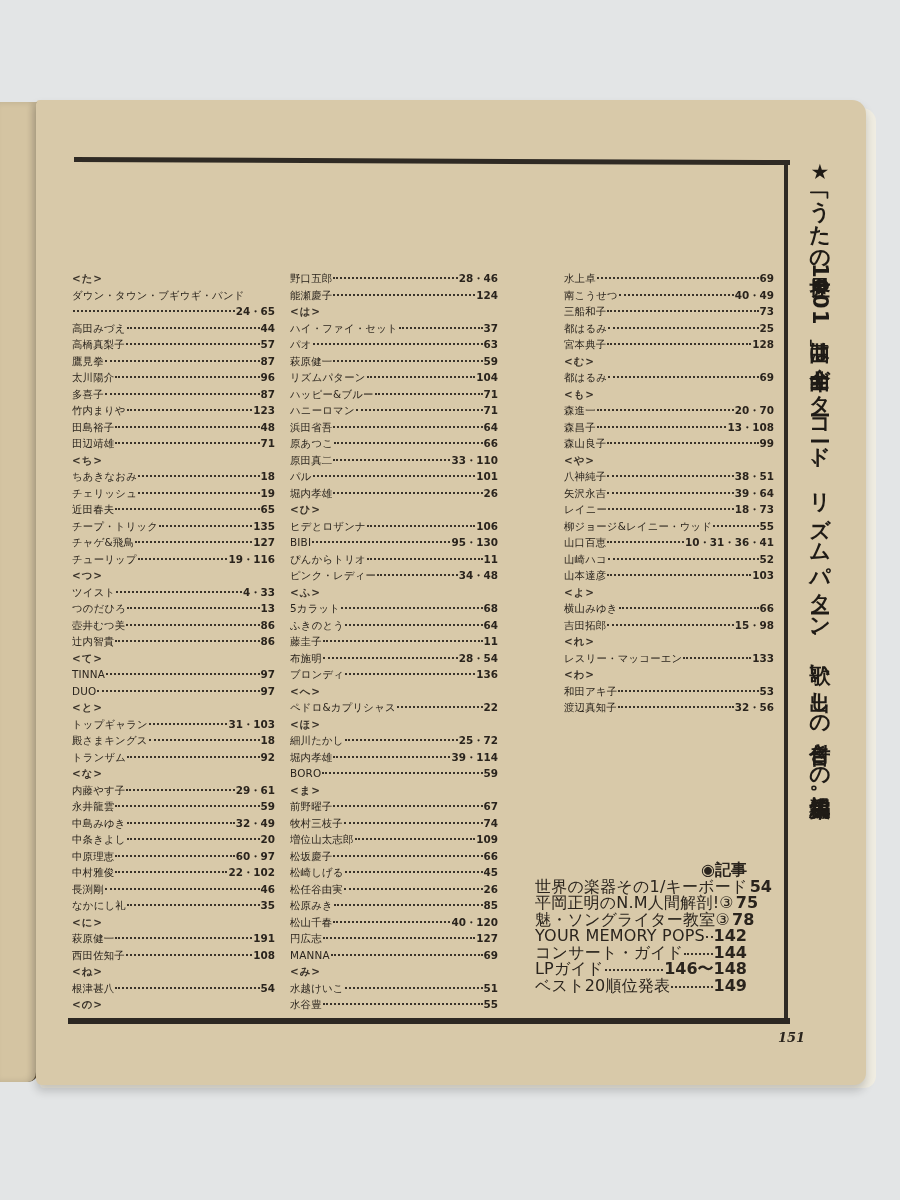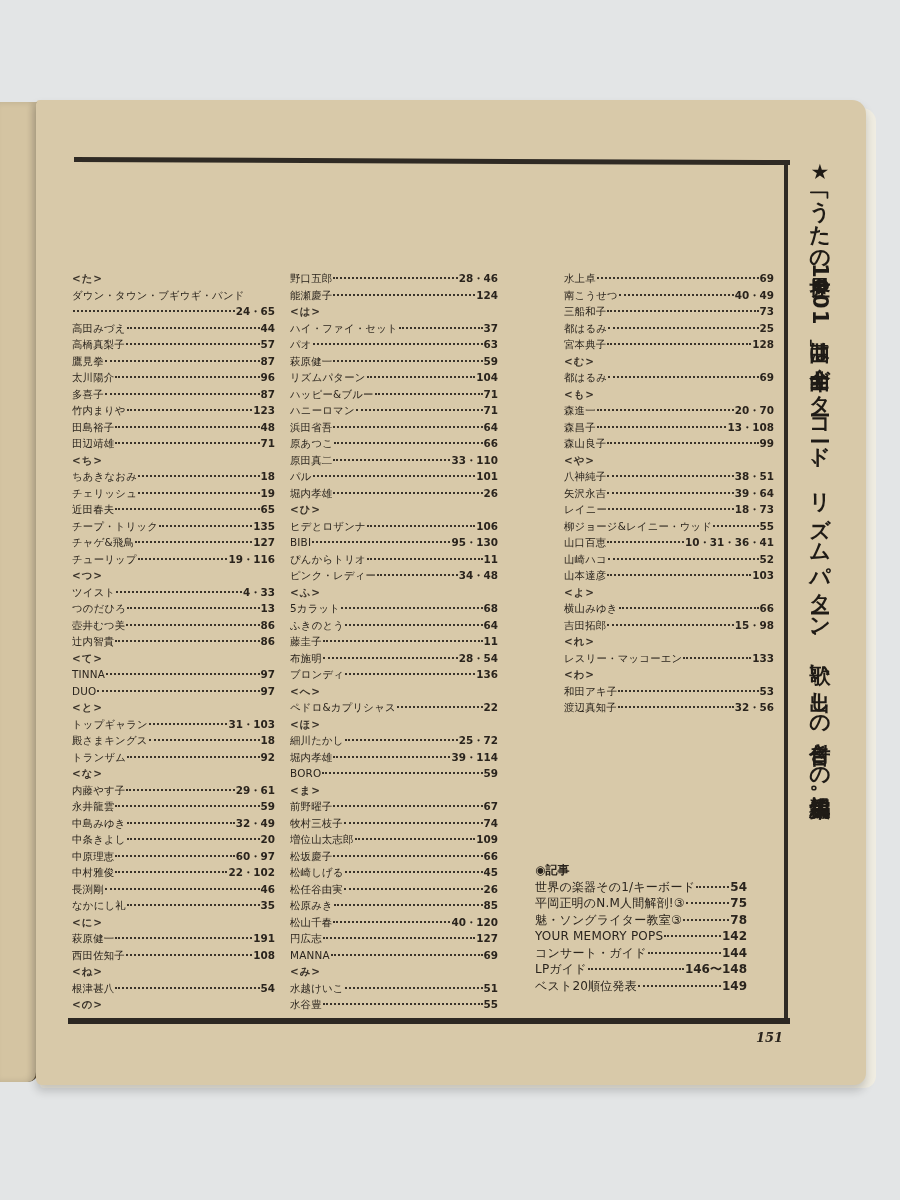--- a/index.html
+++ b/index.html
@@ -47,30 +47,30 @@
     .col3 { left: 564px; width: 210px; }
     .row { display: flex; align-items: baseline; white-space: nowrap; height: 16.5px; }
     .row .name { font-weight: normal; flex: 0 0 auto; letter-spacing: 0.2px; }
     .row .dots {
       flex: 1 1 auto; overflow: hidden; margin: 0 1px;
       border-bottom: 2px dotted #3a332a; height: 0; position: relative; top: -3px;
     }
     .row .pages { flex: 0 0 auto; font-weight: bold; font-family: "DejaVu Sans", sans-serif; }
     .section-head { font-weight: bold; color: #3a332a; height: 16.5px; letter-spacing: 1px; }
     .cont { justify-content: flex-end; text-align: right; }
-    .articles { position: absolute; left: 535px; top: 862px; width: 212px; color: #2a241d; font-size: 12px; line-height: 16.6px; }
+    .articles { position: absolute; left: 535px; top: 862px; width: 212px; color: #2a241d; font-size: 16px; line-height: 16.6px; text-align: right; }
     .articles .head { font-weight: bold; }
     .vertical-title {
       position: absolute; left: 800px; top: 160px; width: 40px; height: 790px;
       writing-mode: vertical-rl; font-size: 21px; font-weight: bold;
       color: #1f1b16; letter-spacing: 1px; line-height: 40px;
       font-family: "DejaVu Sans", sans-serif;
     }
     .page-number {
-      position: absolute; left: 756px; top: 1030px; font-size: 13px;
+      position: absolute; left: 778px; top: 1030px; font-size: 13px;
       font-style: italic; font-weight: bold; color: #2a241d;
       font-family: "DejaVu Serif", serif;
     }
   </style>
 </head>
 <body>
 
 <div class="left-page"></div>
 <div class="back-page"></div>
 <div class="page"></div>

